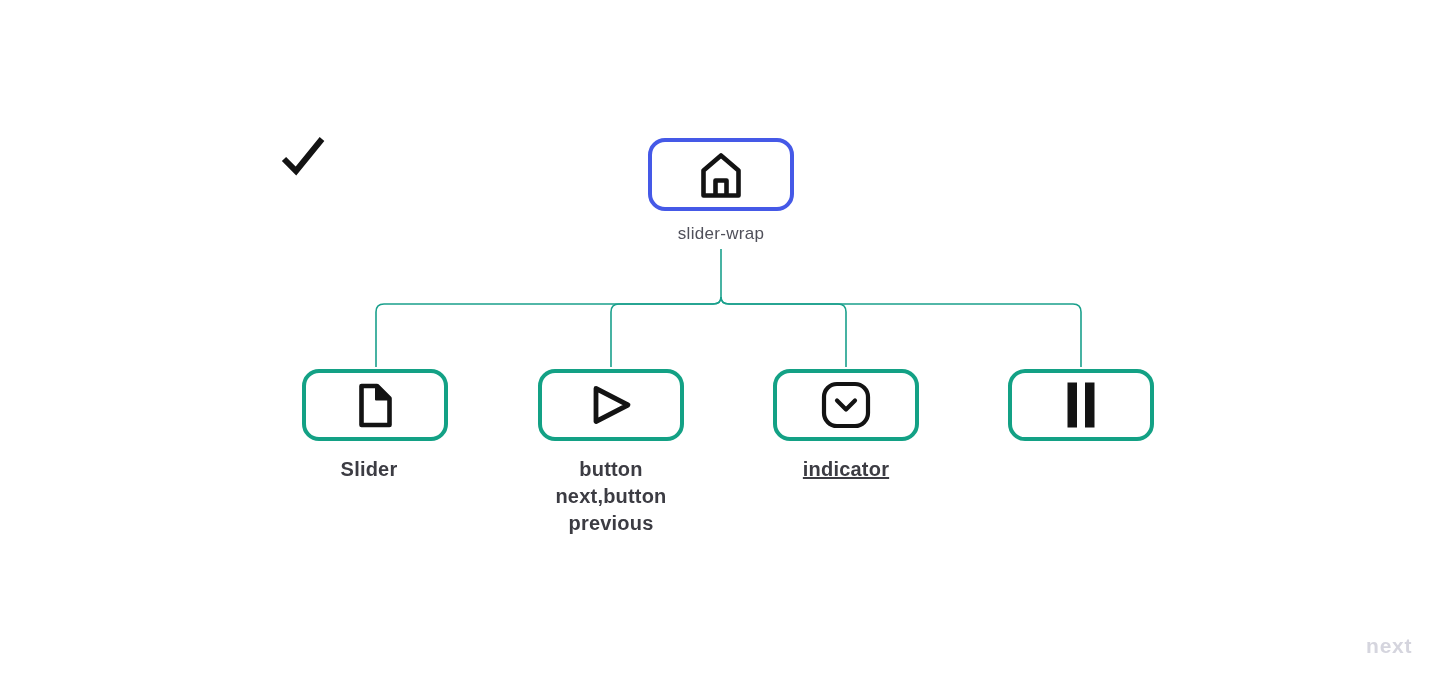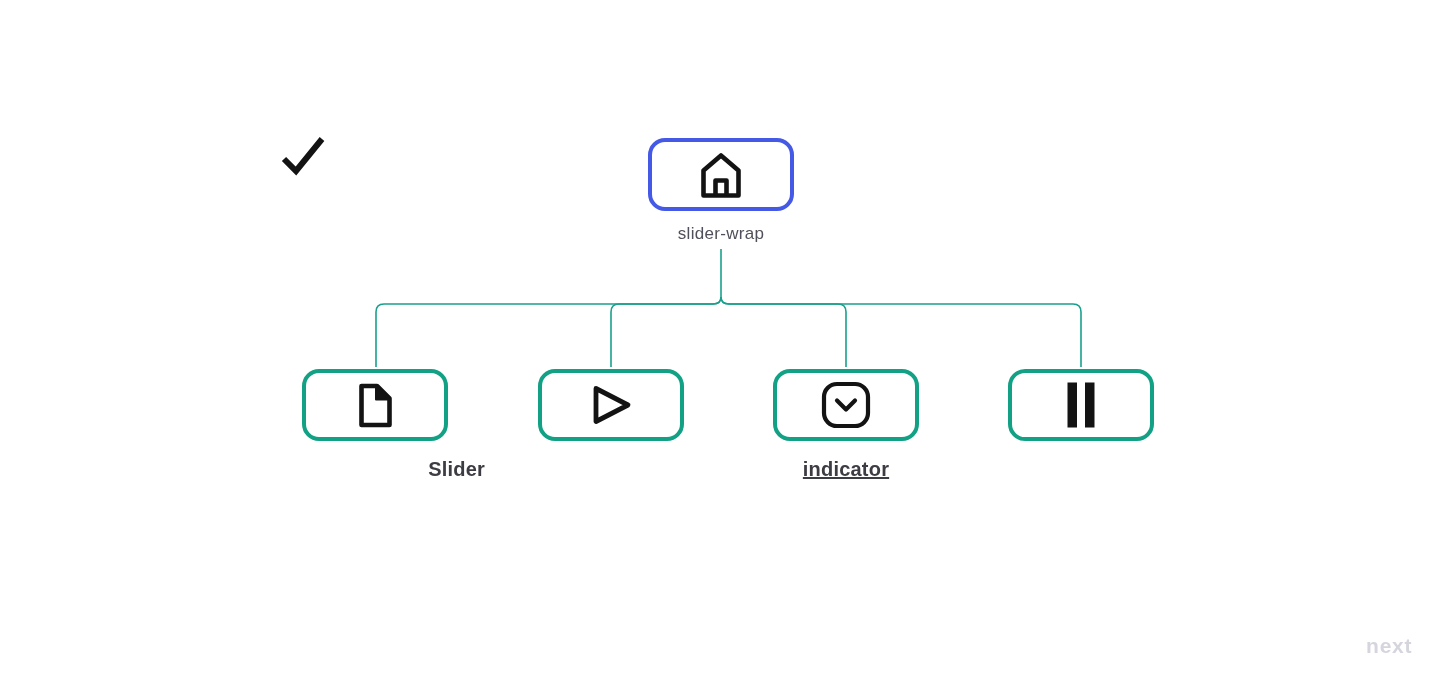--- a/index.html
+++ b/index.html
@@ -58,21 +58,21 @@
     top: 456px;
     width: 220px;
     text-align: center;
     font-size: 20px;
     font-weight: 700;
     color: #3c3c43;
     line-height: 27px;
     white-space: pre-line;
     letter-spacing: 0.2px;
   }
-  .child-label.l0 { left: 265px; text-align: right; }
+  .child-label.l0 { left: 259px; }
   .child-label.l1 { left: 501px; }
   .child-label.l2 { left: 736px; text-decoration: underline; }
   .child-label.l3 { left: 971px; }
   .check-sticker {
     position: absolute;
     left: 277px; top: 131px;
     width: 50px; height: 52px;
   }
   .watermark {
     position: absolute;
@@ -124,20 +124,23 @@
   </div>
   <div class="child-label l0">Slider</div>
 
   <div class="node child c1">
     <span class="node-icon">
       <svg width="44" height="44" viewBox="0 0 44 44" xmlns="http://www.w3.org/2000/svg">
         <path d="M7 5.5 L39 22 L7 38.5 Z" fill="none" stroke="#131313" stroke-width="4.8" stroke-linejoin="round"></path>
       </svg>
     </span>
   </div>
+  <div class="child-label l1">button
+next,button
+previous</div>
 
   <div class="node child c2">
     <span class="node-icon">
       <svg width="50" height="48" viewBox="0 0 50 48" xmlns="http://www.w3.org/2000/svg">
         <rect x="3" y="3" width="44" height="42" rx="13" fill="none" stroke="#131313" stroke-width="4.2"></rect>
         <path d="M16 19.5 L25 28.5 L34 19.5" fill="none" stroke="#131313" stroke-width="4.2" stroke-linecap="round" stroke-linejoin="round"></path>
       </svg>
     </span>
   </div>
   <div class="child-label l2">indicator</div>

